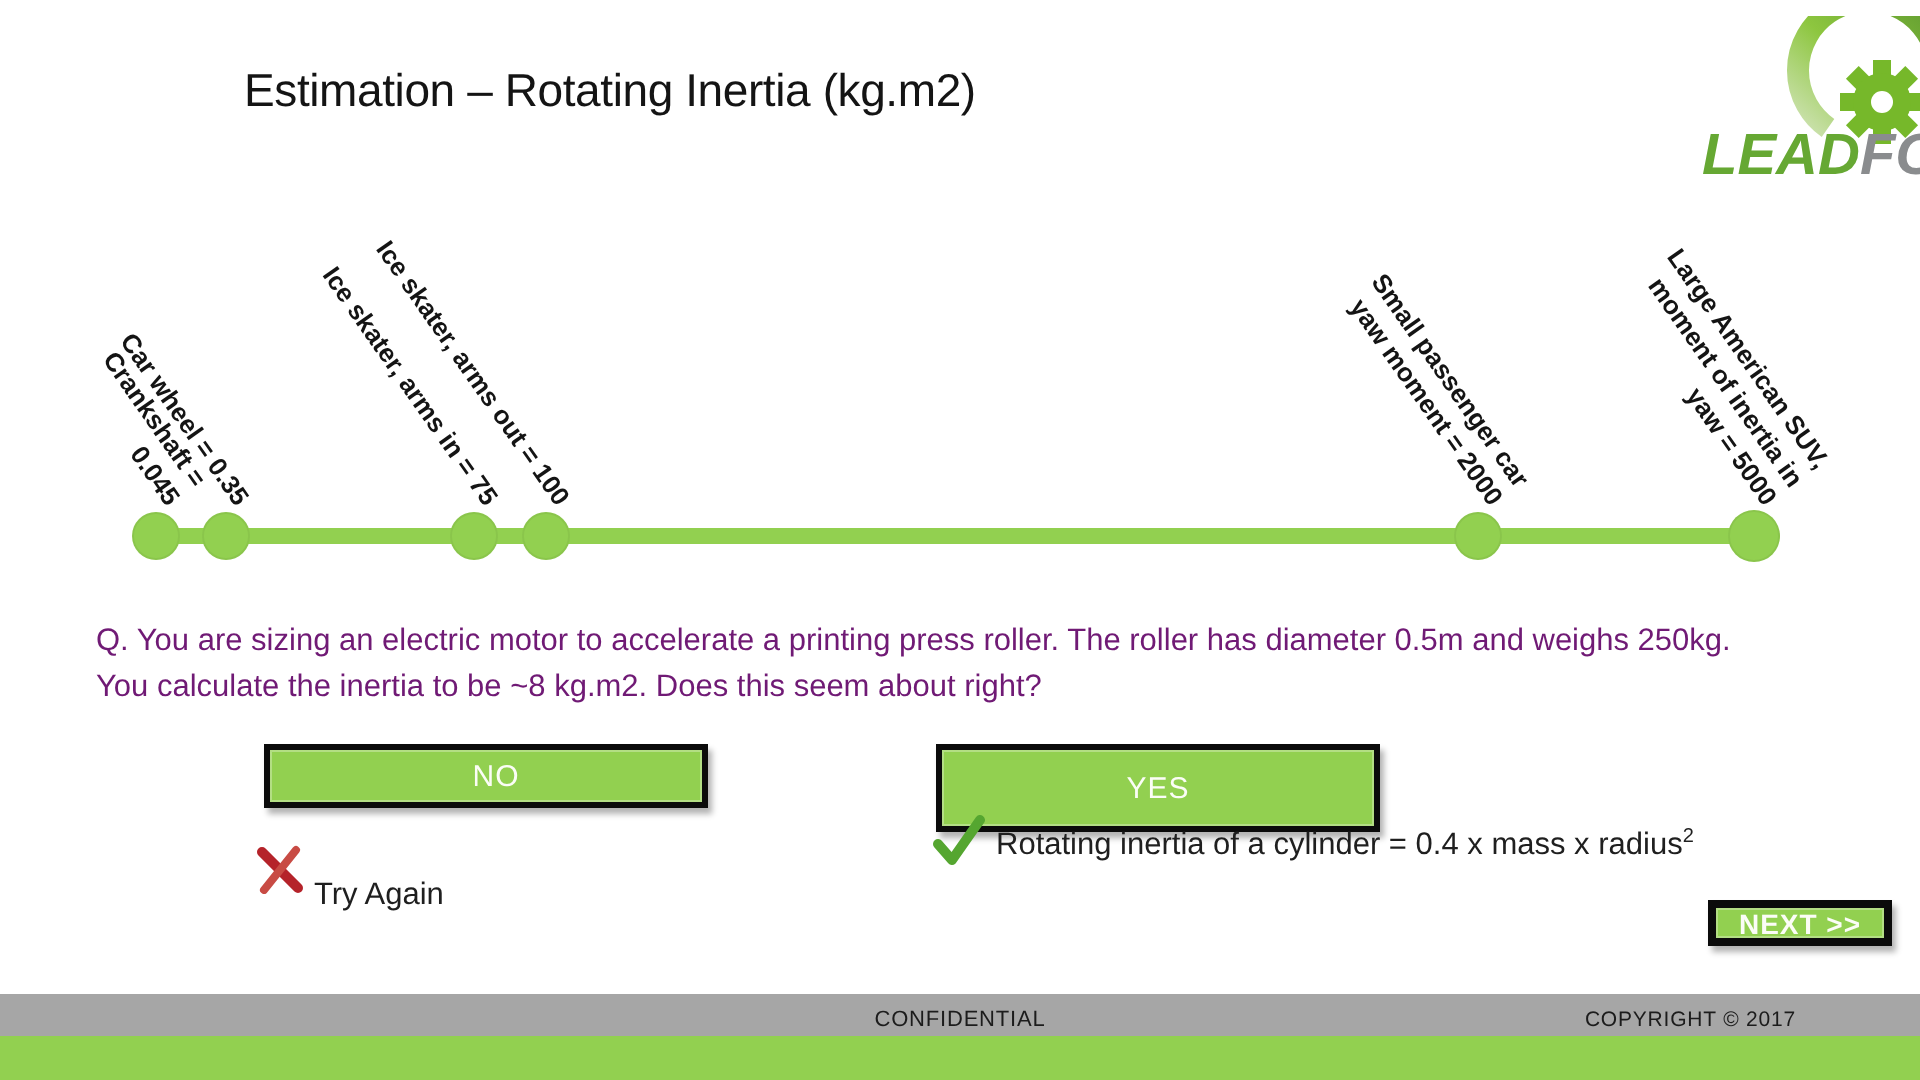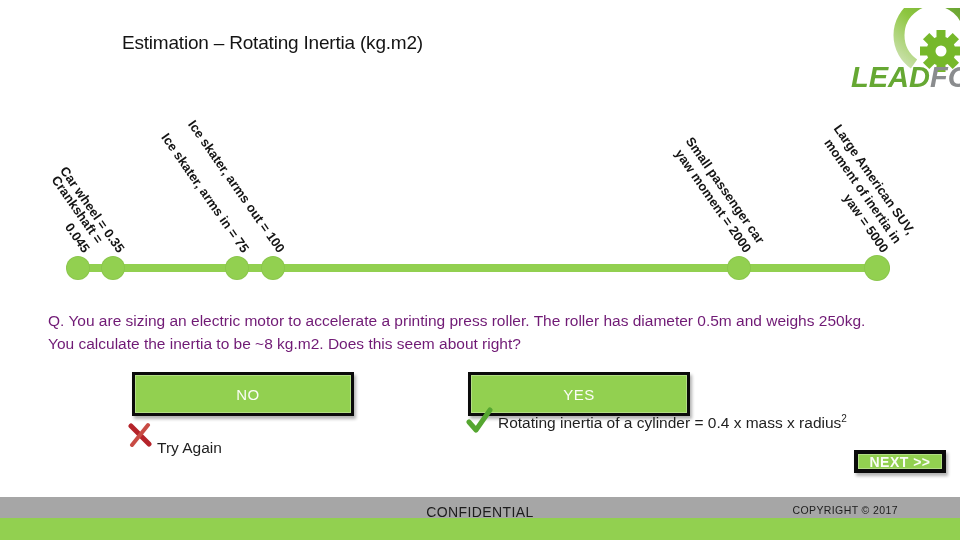--- a/index.html
+++ b/index.html
@@ -9,21 +9,21 @@
     position: relative;
     width: 960px; height: 540px;
     background: #ffffff;
     overflow: hidden;
     margin: 0 auto;
   }
 
   
   .title {
     position: absolute; left: 122px; top: 32px;
-    font-size: 19px; font-weight: 400; color: #141414;
+    font-size: 23px; font-weight: 400; color: #141414;
     letter-spacing: -0.2px;
   }
 
   
   .logo { position: absolute; left: 848px; top: 8px; width: 156px; height: 92px; }
 
   
   .tl-line {
     position: absolute; left: 78px; top: 264px;
     width: 812px; height: 8px;
@@ -58,21 +58,21 @@
   .btn {
     position: absolute;
     background: #92D050;
     border: 3px solid #0b0b0b;
     color: #fbfdf6;
     display: flex; align-items: center; justify-content: center;
     font-size: 15px; letter-spacing: 0.5px;
     box-shadow: 2px 3px 3px rgba(0,0,0,0.3), inset 0 0 0 1px rgba(255,255,255,0.3);
     cursor: pointer;
   }
-  .btn-no  { left: 132px; top: 372px; width: 222px; height: 44px; padding-left: 10px; }
+  .btn-no  { left: 132px; top: 372px; width: 222px; height: 32px; padding-left: 10px; }
   .btn-yes { left: 468px; top: 372px; width: 222px; height: 44px; }
   .btn-next {
     left: 854px; top: 450px; width: 92px; height: 23px;
     border-width: 4px; font-weight: 700; font-size: 14px;
   }
 
   
   .feedback-wrong {
     position: absolute; left: 128px; top: 410px;
     display: flex; align-items: center; gap: 5px;
@@ -84,21 +84,21 @@
     font-size: 15.5px; color: #1f1f1f; line-height: 23px;
   }
   .answer-text sup { font-size: 10px; line-height: 0; }
   .answer-text .result { font-weight: 700; }
 
   
   .footer-gray  { position: absolute; left: 0; top: 497px; width: 960px; height: 21px; background: #A6A6A6; }
   .footer-green { position: absolute; left: 0; top: 518px; width: 960px; height: 22px; background: #92D050; }
   .footer-confidential {
     position: absolute; left: 0; top: 504px; width: 960px;
-    text-align: center; font-size: 14px; color: #1c1c1c; letter-spacing: 0.4px;
+    text-align: center; font-size: 11px; color: #1c1c1c; letter-spacing: 0.4px;
   }
   .footer-copyright {
     position: absolute; right: 62px; top: 504px;
     font-size: 10.5px; color: #1c1c1c; letter-spacing: 0.4px;
   }
 </style>
 </head>
 <body>
 
 <div class="slide">

